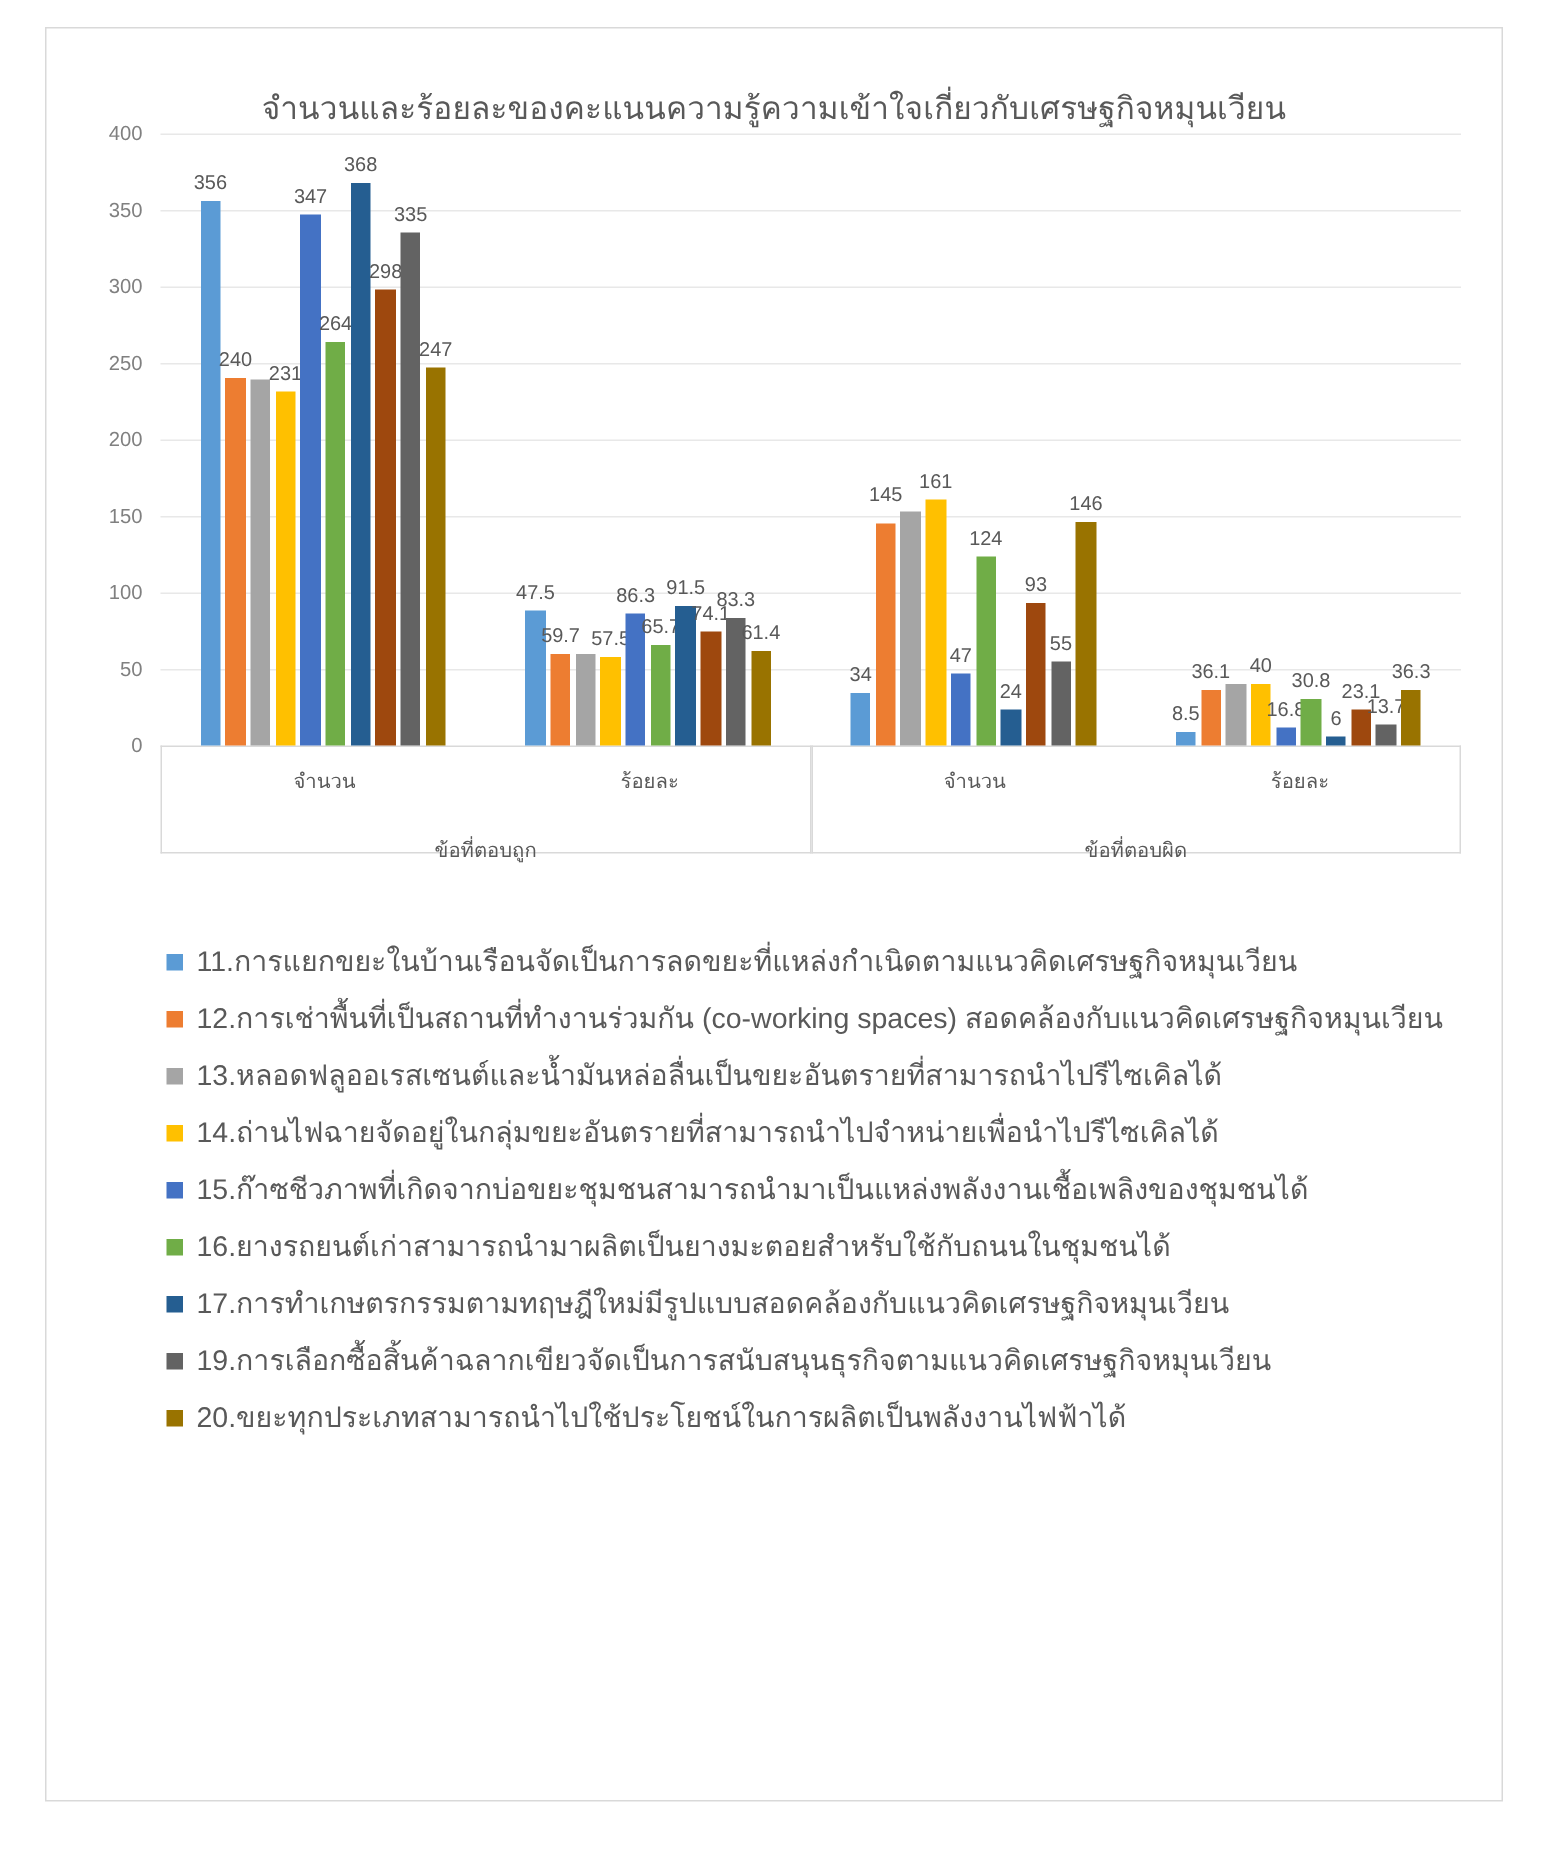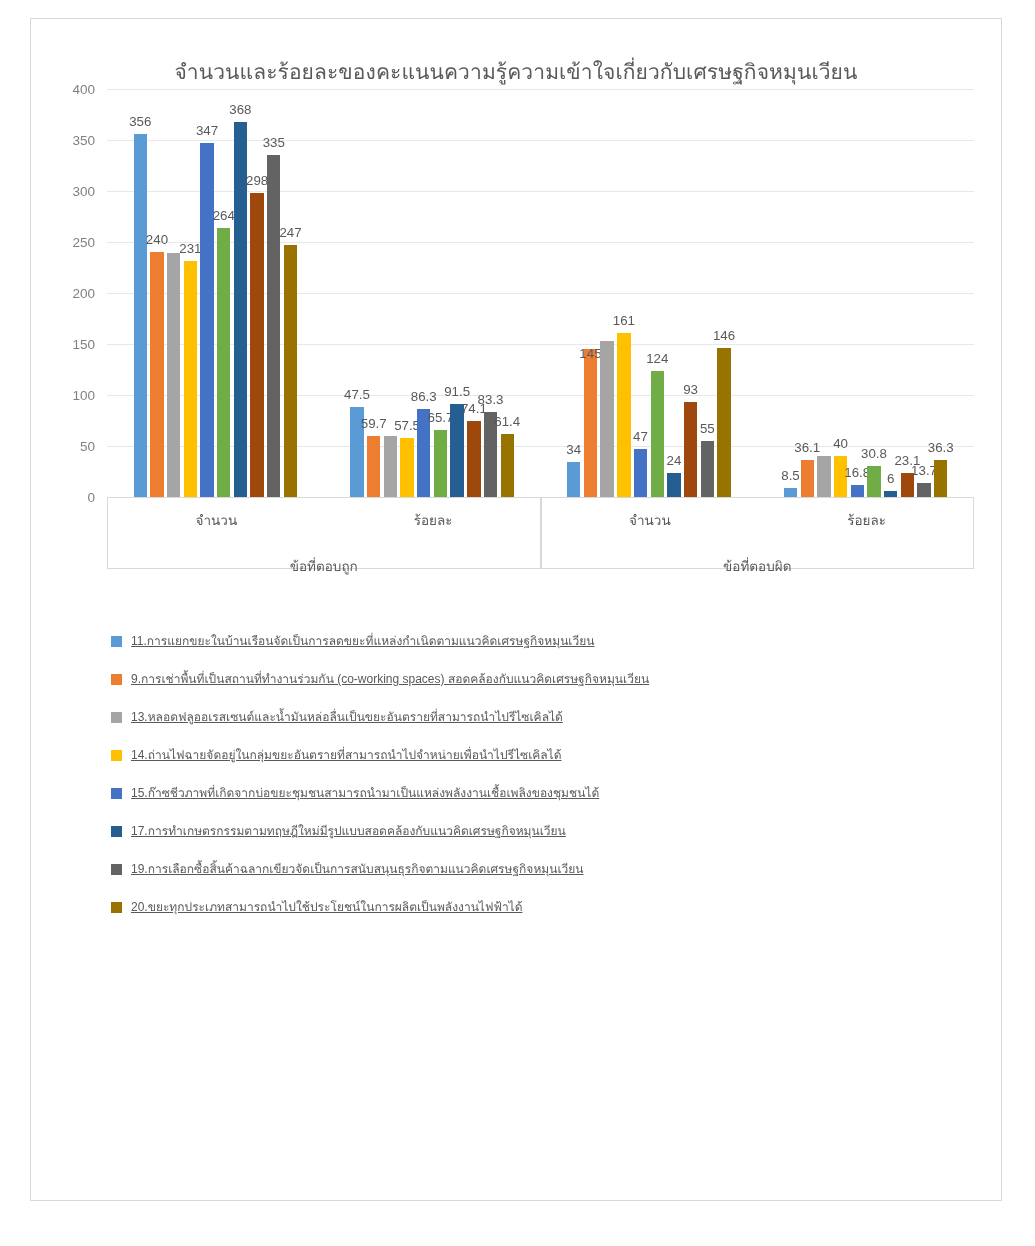--- a/index.html
+++ b/index.html
@@ -158,24 +158,23 @@
     min-height: 38px;
   }
   .legend-swatch {
     flex: 0 0 auto;
     width: 11px;
     height: 11px;
     margin-top: 5px;
     margin-right: 9px;
   }
   .legend-text {
-    font-size: 12px;
+    font-size: 19px;
     color: #595959;
     line-height: 21px;
-    text-decoration: underline;
   }
   .legend-item.wide .legend-text { max-width: 840px; }
 </style>
 </head>
 <body>
 
 <div id="chart-frame">
 
   <div id="chart-title">จำนวนและร้อยละของคะแนนความรู้ความเข้าใจเกี่ยวกับเศรษฐกิจหมุนเวียน</div>
 
@@ -238,21 +237,21 @@
           <div class="bar-label" style="left: 350.16px; top: 294.67px;">91.5</div>
           <div class="bar" style="left: 360.17px; width: 13.35px; height: 75.58px; background: rgb(158, 72, 14);"></div>
           <div class="bar-label" style="left: 366.85px; top: 312.418px;">74.1</div>
           <div class="bar" style="left: 376.86px; width: 13.35px; height: 84.97px; background: rgb(99, 99, 99);"></div>
           <div class="bar-label" style="left: 383.54px; top: 303.034px;">83.3</div>
           <div class="bar" style="left: 393.55px; width: 13.35px; height: 62.63px; background: rgb(153, 115, 0);"></div>
           <div class="bar-label" style="left: 400.23px; top: 325.372px;">61.4</div>
           <div class="bar" style="left: 460.1px; width: 13.35px; height: 34.68px; background: rgb(91, 155, 213);"></div>
           <div class="bar-label" style="left: 466.77px; top: 353.32px;">34</div>
           <div class="bar" style="left: 476.78px; width: 13.35px; height: 147.9px; background: rgb(237, 125, 49);"></div>
-          <div class="bar-label" style="left: 483.46px; top: 257px;">145</div>
+          <div class="bar-label" style="left: 483.46px; top: 233px;">145</div>
           <div class="bar" style="left: 493.47px; width: 13.35px; height: 156.06px; background: rgb(165, 165, 165);"></div>
           <div class="bar" style="left: 510.16px; width: 13.35px; height: 164.22px; background: rgb(255, 192, 0);"></div>
           <div class="bar-label" style="left: 516.84px; top: 223.78px;">161</div>
           <div class="bar" style="left: 526.85px; width: 13.35px; height: 47.94px; background: rgb(68, 114, 196);"></div>
           <div class="bar-label" style="left: 533.53px; top: 340.06px;">47</div>
           <div class="bar" style="left: 543.54px; width: 13.35px; height: 126.48px; background: rgb(112, 173, 71);"></div>
           <div class="bar-label" style="left: 550.22px; top: 261.52px;">124</div>
           <div class="bar" style="left: 560.23px; width: 13.35px; height: 24.48px; background: rgb(37, 94, 145);"></div>
           <div class="bar-label" style="left: 566.91px; top: 363.52px;">24</div>
           <div class="bar" style="left: 576.92px; width: 13.35px; height: 94.86px; background: rgb(158, 72, 14);"></div>
@@ -300,35 +299,39 @@
       </div>
   </div>
 
   <div id="legend">
       <div class="legend-item">
         <span class="legend-swatch" style="background: rgb(91, 155, 213);"></span>
         <span class="legend-text">11.การแยกขยะในบ้านเรือนจัดเป็นการลดขยะที่แหล่งกำเนิดตามแนวคิดเศรษฐกิจหมุนเวียน</span>
       </div>
       <div class="legend-item wide">
         <span class="legend-swatch" style="background: rgb(237, 125, 49);"></span>
-        <span class="legend-text">9.การเช่าพื้นที่เป็นสถานที่ทำงานร่วมกัน (co-working spaces) สอดคล้องกับแนวคิดเศรษฐกิจหมุนเวียน</span>
+        <span class="legend-text">12.การเช่าพื้นที่เป็นสถานที่ทำงานร่วมกัน (co-working spaces) สอดคล้องกับแนวคิดเศรษฐกิจหมุนเวียน</span>
       </div>
       <div class="legend-item">
         <span class="legend-swatch" style="background: rgb(165, 165, 165);"></span>
         <span class="legend-text">13.หลอดฟลูออเรสเซนต์และน้ำมันหล่อลื่นเป็นขยะอันตรายที่สามารถนำไปรีไซเคิลได้</span>
       </div>
       <div class="legend-item">
         <span class="legend-swatch" style="background: rgb(255, 192, 0);"></span>
         <span class="legend-text">14.ถ่านไฟฉายจัดอยู่ในกลุ่มขยะอันตรายที่สามารถนำไปจำหน่ายเพื่อนำไปรีไซเคิลได้</span>
       </div>
       <div class="legend-item">
         <span class="legend-swatch" style="background: rgb(68, 114, 196);"></span>
         <span class="legend-text">15.ก๊าซชีวภาพที่เกิดจากบ่อขยะชุมชนสามารถนำมาเป็นแหล่งพลังงานเชื้อเพลิงของชุมชนได้</span>
       </div>
       <div class="legend-item">
+        <span class="legend-swatch" style="background: rgb(112, 173, 71);"></span>
+        <span class="legend-text">16.ยางรถยนต์เก่าสามารถนำมาผลิตเป็นยางมะตอยสำหรับใช้กับถนนในชุมชนได้</span>
+      </div>
+      <div class="legend-item">
         <span class="legend-swatch" style="background: rgb(37, 94, 145);"></span>
         <span class="legend-text">17.การทำเกษตรกรรมตามทฤษฎีใหม่มีรูปแบบสอดคล้องกับแนวคิดเศรษฐกิจหมุนเวียน</span>
       </div>
       <div class="legend-item">
         <span class="legend-swatch" style="background: rgb(99, 99, 99);"></span>
         <span class="legend-text">19.การเลือกซื้อสิ้นค้าฉลากเขียวจัดเป็นการสนับสนุนธุรกิจตามแนวคิดเศรษฐกิจหมุนเวียน</span>
       </div>
       <div class="legend-item">
         <span class="legend-swatch" style="background: rgb(153, 115, 0);"></span>
         <span class="legend-text">20.ขยะทุกประเภทสามารถนำไปใช้ประโยชน์ในการผลิตเป็นพลังงานไฟฟ้าได้</span>

